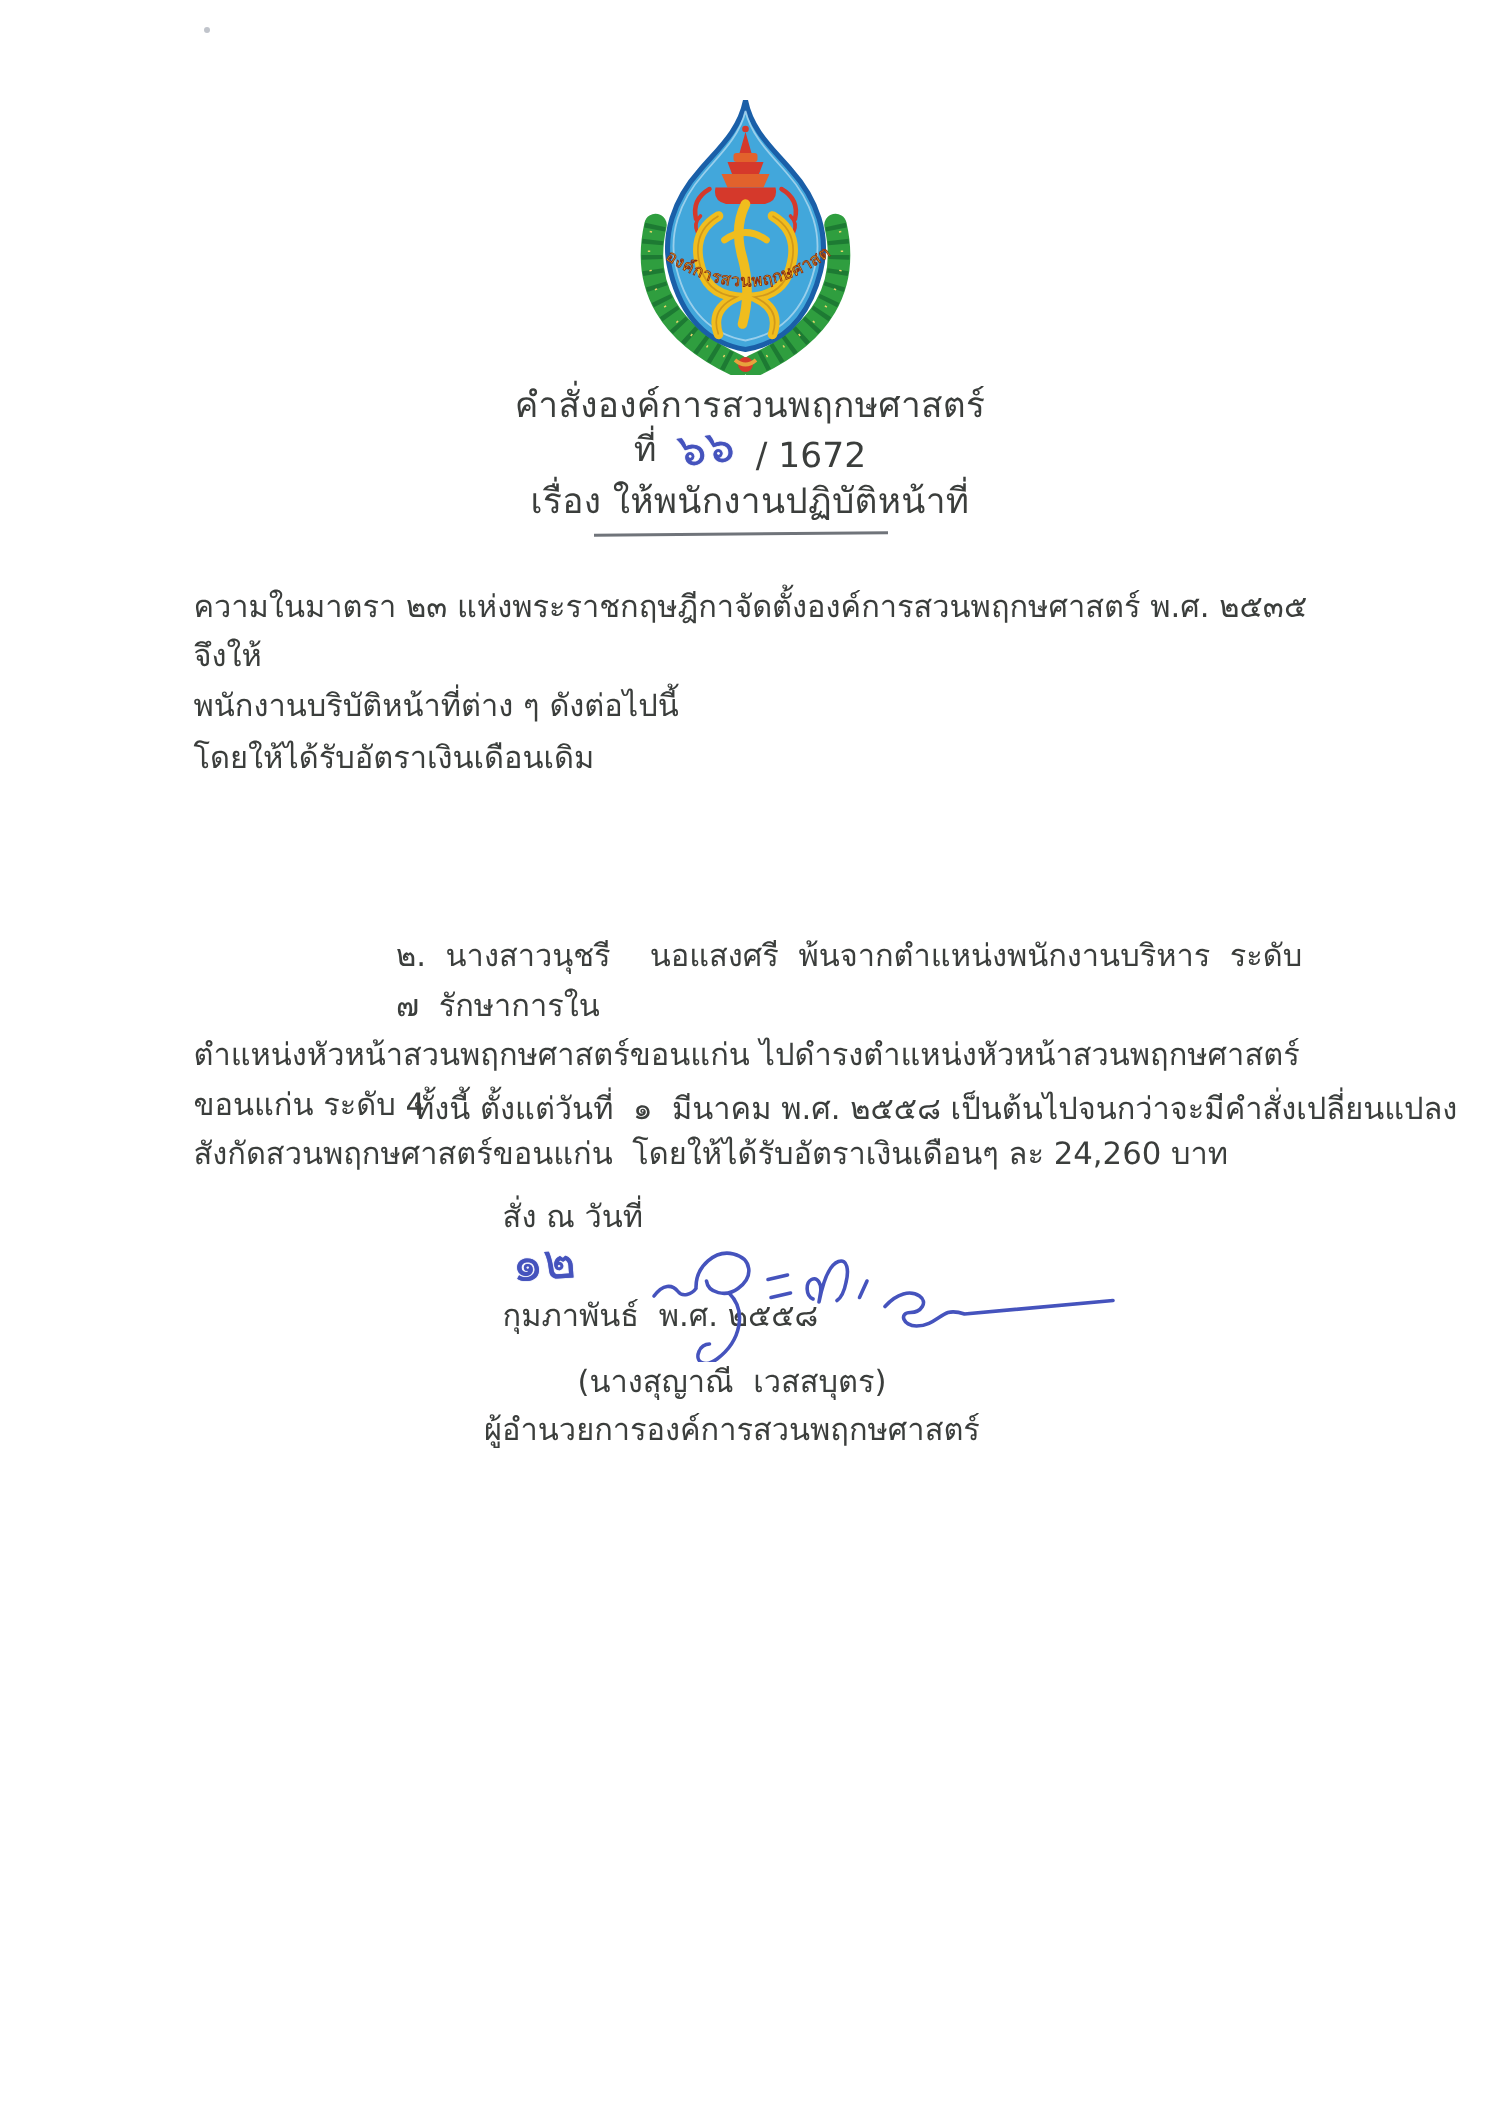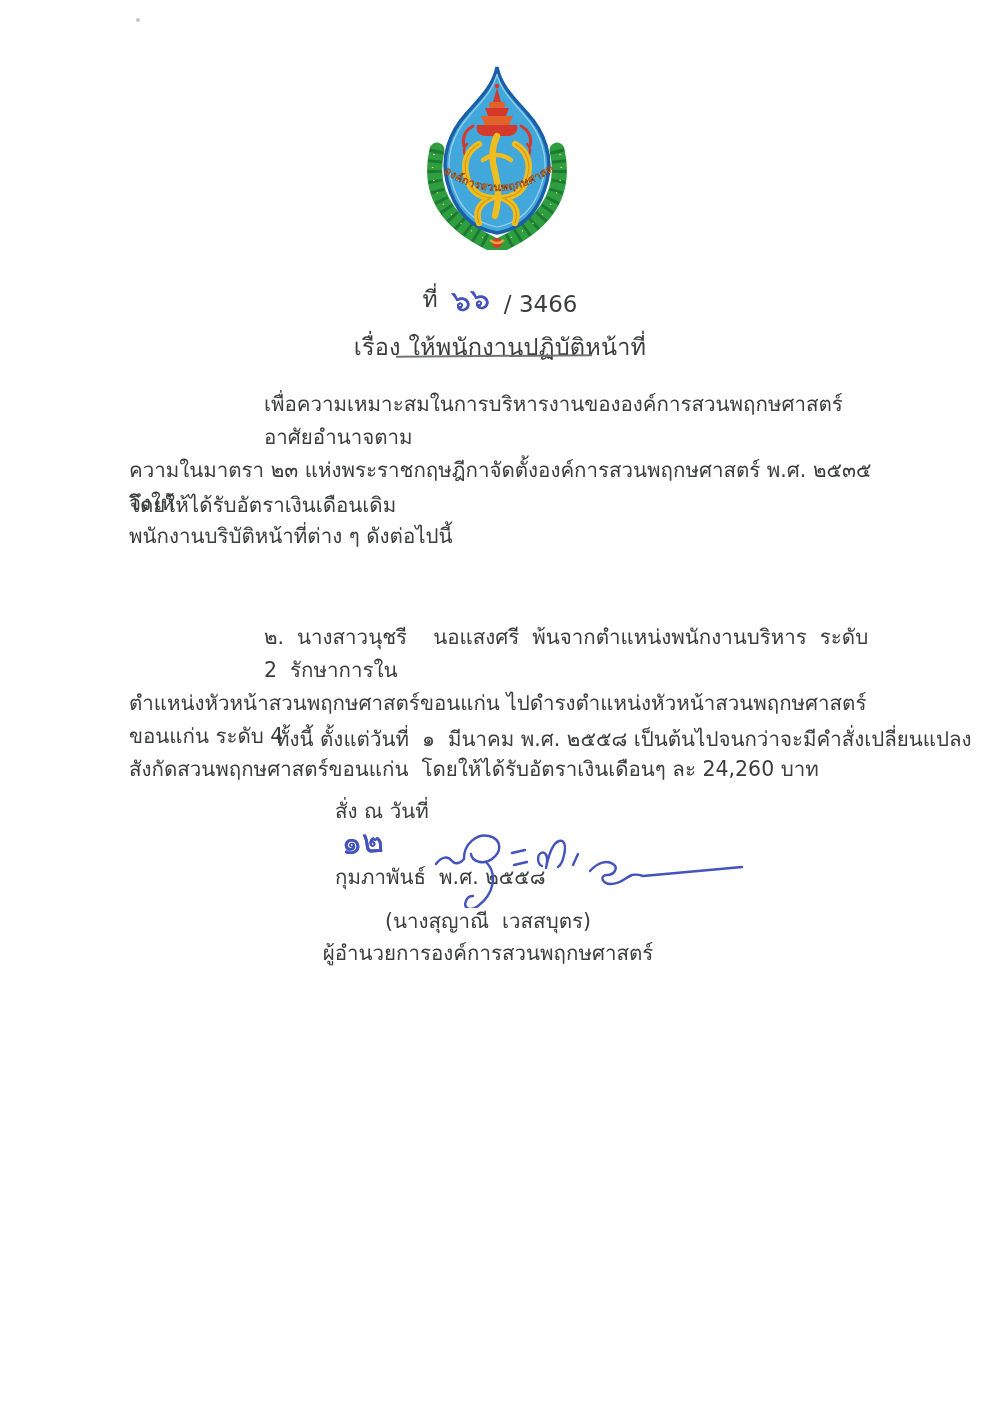--- a/index.html
+++ b/index.html
@@ -77,43 +77,43 @@
         <path d="M95 80 q17 10 13 30 q-4 22 -25 24 q18 8 12 25"></path>
       </g>
 
       <path id="lg-arc" d="M20 106 Q77 148 134 106" fill="none"></path>
       <text font-size="11" font-family="DejaVu Sans, sans-serif" fill="#f7d223" stroke="#8a2a12" stroke-width="0.55" letter-spacing="0.4">
         <textPath href="#lg-arc" startOffset="4">องค์การสวนพฤกษศาสตร์</textPath>
       </text>
     </svg>
   </div>
 
+  <div class="abs center hd-title" style="top:251px;">คำสั่งองค์การสวนพฤกษศาสตร์</div>
 
   <div class="abs center numline" style="top:281px;">
     <span>ที่</span>
     <span class="hw">๖๖</span>
-    <span>/ 3466</span>
+    <span>/ 1672</span>
   </div>
 
-  <div class="abs center hd-title" style="top:315px;margin-top:13px;">เรื่อง  ให้พนักงานปฏิบัติหน้าที่</div>
+  <div class="abs center hd-title" style="top:315px;">เรื่อง  ให้พนักงานปฏิบัติหน้าที่</div>
 
   <div class="abs rule" style="left:396px;top:355px;width:196px;"></div>
 
   <div class="abs body-col" style="top:388px;">
-    <div class="tline indent1">เพื่อความเหมาะสมในการบริหารงานขององค์การสวนพฤกษศาสตร์ อาศัยอำนาจตาม</div>
     <div class="tline">ความในมาตรา ๒๓ แห่งพระราชกฤษฎีกาจัดตั้งองค์การสวนพฤกษศาสตร์ พ.ศ. ๒๕๓๕ จึงให้</div>
     <div class="tline">พนักงานบริบัติหน้าที่ต่าง ๆ ดังต่อไปนี้</div>
   </div>
 
   <div class="abs body-col" style="top:489px;">
     <div class="tline">โดยให้ได้รับอัตราเงินเดือนเดิม</div>
   </div>
 
   <div class="abs body-col" style="top:621px;">
-    <div class="tline indent1">๒.  นางสาวนุชรี    นอแสงศรี  พ้นจากตำแหน่งพนักงานบริหาร  ระดับ  2  รักษาการใน</div>
+    <div class="tline indent1">๒.  นางสาวนุชรี    นอแสงศรี  พ้นจากตำแหน่งพนักงานบริหาร  ระดับ  ๗  รักษาการใน</div>
     <div class="tline">ตำแหน่งหัวหน้าสวนพฤกษศาสตร์ขอนแก่น ไปดำรงตำแหน่งหัวหน้าสวนพฤกษศาสตร์ขอนแก่น ระดับ 4</div>
     <div class="tline">สังกัดสวนพฤกษศาสตร์ขอนแก่น  โดยให้ได้รับอัตราเงินเดือนๆ ละ 24,260 บาท</div>
   </div>
 
   <div class="abs body-col tline" style="top:723px;padding-left:147px;">ทั้งนี้ ตั้งแต่วันที่  ๑  มีนาคม พ.ศ. ๒๕๕๘ เป็นต้นไปจนกว่าจะมีคำสั่งเปลี่ยนแปลง</div>
 
   <div class="abs body-col tline" style="top:762px;padding-left:180px;">
     <span>สั่ง ณ วันที่</span>
     <span class="hw hw-day">๑๒</span>
     <span>กุมภาพันธ์  พ.ศ. ๒๕๕๘</span>

